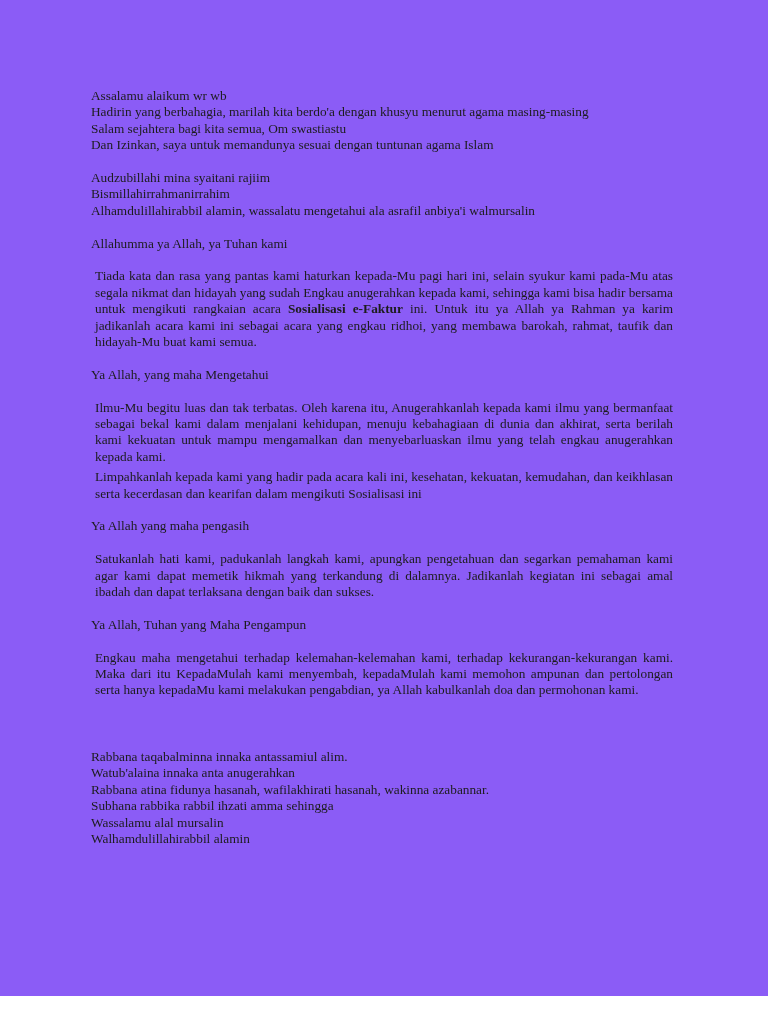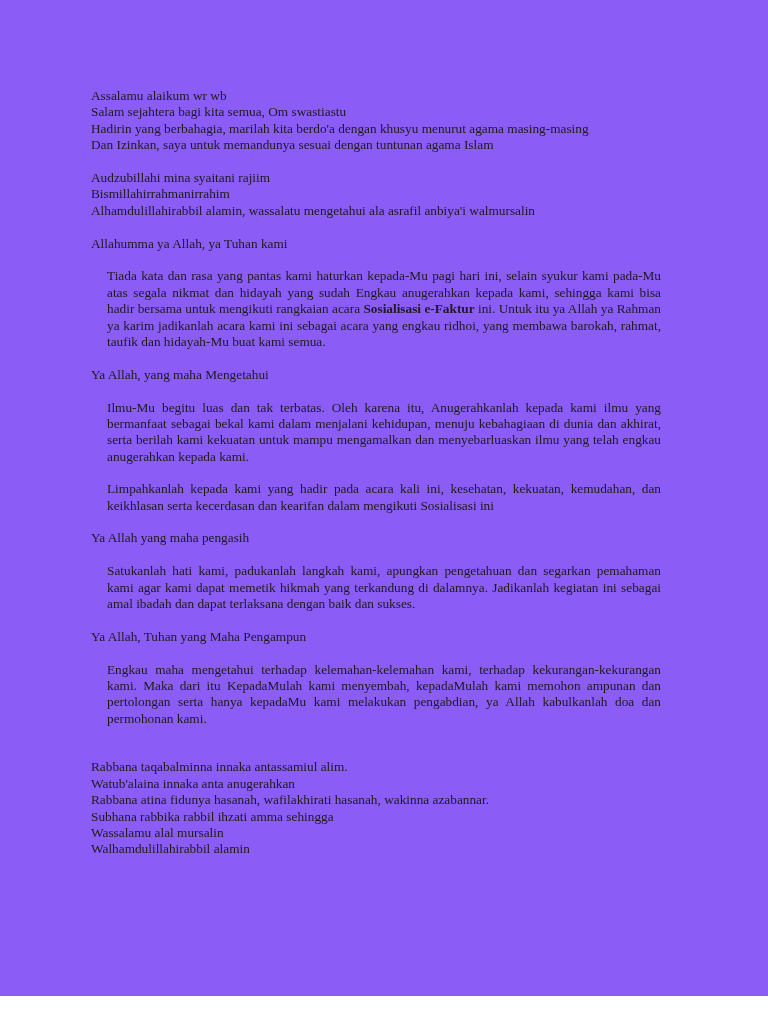--- a/index.html
+++ b/index.html
@@ -28,40 +28,40 @@
     margin: 0 0 16.4px 0;
   }
   .line {
     white-space: normal;
   }
   .heading {
     font-weight: normal;
     margin: 0 0 16.4px 0;
   }
   .para {
-    margin: 16px;
+    margin: 4px;
     text-align: justify;
   }
   .bold-inline {
     font-weight: bold;
   }
   .closing {
-    margin-top: 32px;
+    margin-top: 50px;
   }
 </style>
 </head>
 <body>
 
 <div class="page">
   <div class="content">
 
     <div class="block">
       <div class="line">Assalamu alaikum wr wb</div>
+      <div class="line">Hadirin yang berbahagia, marilah kita berdo'a dengan khusyu menurut agama masing-masing</div>
       <div class="line">Salam sejahtera bagi kita semua, Om swastiastu</div>
-      <div class="line">Hadirin yang berbahagia, marilah kita berdo'a dengan khusyu menurut agama masing-masing</div>
       <div class="line">Dan Izinkan, saya untuk memandunya sesuai dengan tuntunan agama Islam</div>
     </div>
 
     <div class="block">
       <div class="line">Audzubillahi mina syaitani rajiim</div>
       <div class="line">Bismillahirrahmanirrahim</div>
       <div class="line">Alhamdulillahirabbil alamin, wassalatu mengetahui ala asrafil anbiya'i walmursalin</div>
     </div>
 
     <div class="block">

